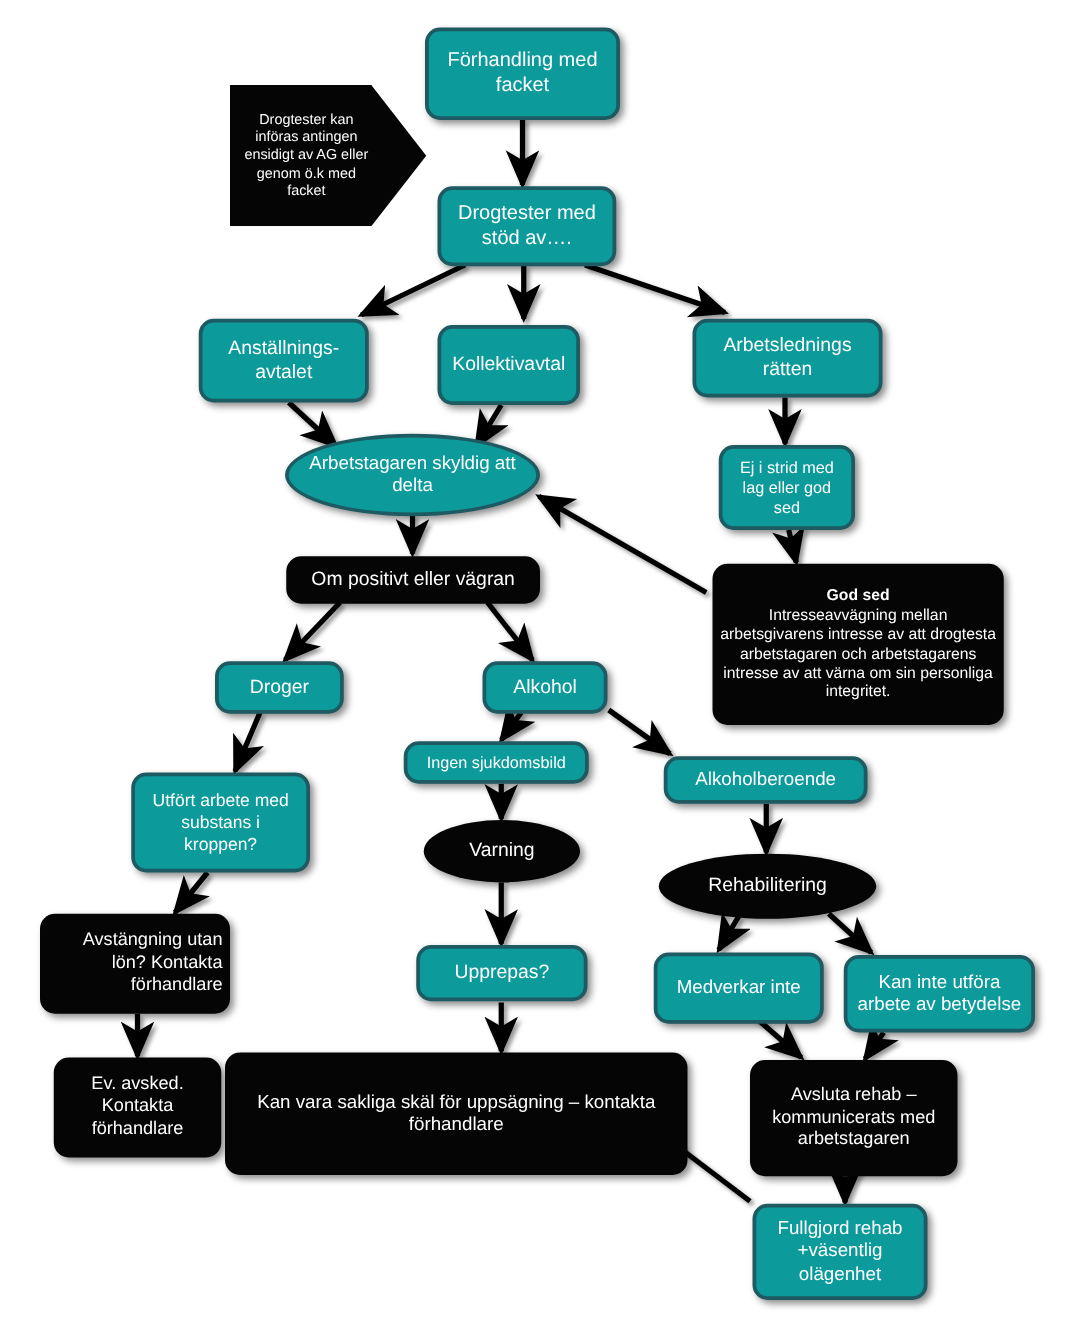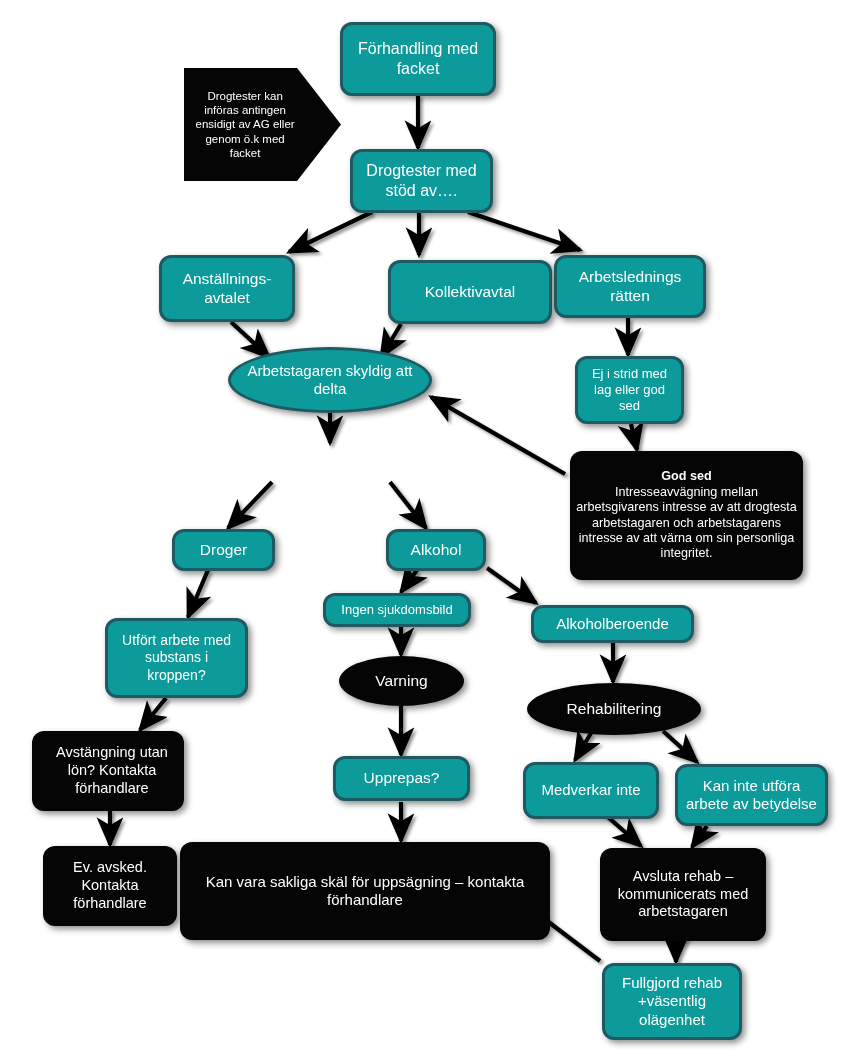--- a/index.html
+++ b/index.html
@@ -151,21 +151,21 @@
   </div>
 
   <div class="node teal" style="left:350px; top:149px; width:143px; height:64px; font-size:16px;">
     <span class="txt">Drogtester med stöd av….</span>
   </div>
 
   <div class="node teal" style="left:159px; top:255px; width:136px; height:67px; font-size:15.5px;">
     <span class="txt">Anställnings-avtalet</span>
   </div>
 
-  <div class="node teal" style="left:350px; top:260px; width:164px; height:64px; font-size:15.5px;margin-left:38px;">
+  <div class="node teal" style="left:350px; top:260px; width:114px; height:64px; font-size:15.5px;">
     <span class="txt">Kollektivavtal</span>
   </div>
 
   <div class="node teal" style="left:554px; top:255px; width:152px; height:63px; font-size:15.5px;">
     <span class="txt">Arbetslednings rätten</span>
   </div>
 
   <div class="node ellipse-teal" style="left:228px; top:347px; width:204px; height:66px; font-size:15px;">
     <span class="txt">Arbetstagaren skyldig att delta</span>
   </div>
@@ -174,20 +174,23 @@
     <span class="txt">Ej i strid med lag eller god sed</span>
   </div>
 
   <div class="node black" style="left:570px; top:451px; width:233px; height:129px; font-size:12.6px;">
     <span class="txt">
       <span class="bold-line">God sed</span>
       <span>Intresseavvägning mellan arbetsgivarens intresse av att drogtesta arbetstagaren och arbetstagarens intresse av att värna om sin personliga integritet.</span>
     </span>
   </div>
 
+  <div class="node black" style="left:229px; top:445px; width:203px; height:38px; font-size:15.5px;">
+    <span class="txt">Om positivt eller vägran</span>
+  </div>
 
   <div class="node teal" style="left:172px; top:529px; width:103px; height:42px; font-size:15.5px;">
     <span class="txt">Droger</span>
   </div>
 
   <div class="node teal" style="left:386px; top:529px; width:100px; height:42px; font-size:15.5px;">
     <span class="txt">Alkohol</span>
   </div>
 
   <div class="node teal" style="left:323px; top:593px; width:148px; height:34px; font-size:13px;justify-content:center;">
@@ -204,21 +207,21 @@
 
   <div class="node ellipse-black" style="left:339px; top:656px; width:125px; height:50px; font-size:15.5px;">
     <span class="txt">Varning</span>
   </div>
 
   <div class="node ellipse-black" style="left:527px; top:683px; width:174px; height:52px; font-size:15.5px;">
     <span class="txt">Rehabilitering</span>
   </div>
 
   <div class="node black" style="left:32px; top:731px; width:152px; height:80px; font-size:14.5px; justify-content:flex-start;">
-    <span class="txt" style="text-align:center; padding-left:8px;">Avstängning utan lön? Kontakta förhandlare</span>
+    <span class="txt" style="text-align:right; padding-left:8px;">Avstängning utan lön? Kontakta förhandlare</span>
   </div>
 
   <div class="node teal" style="left:333px; top:756px; width:137px; height:45px; font-size:15.5px;">
     <span class="txt">Upprepas?</span>
   </div>
 
   <div class="node teal" style="left:523px; top:762px; width:136px; height:57px; font-size:15px;">
     <span class="txt">Medverkar inte</span>
   </div>
 

